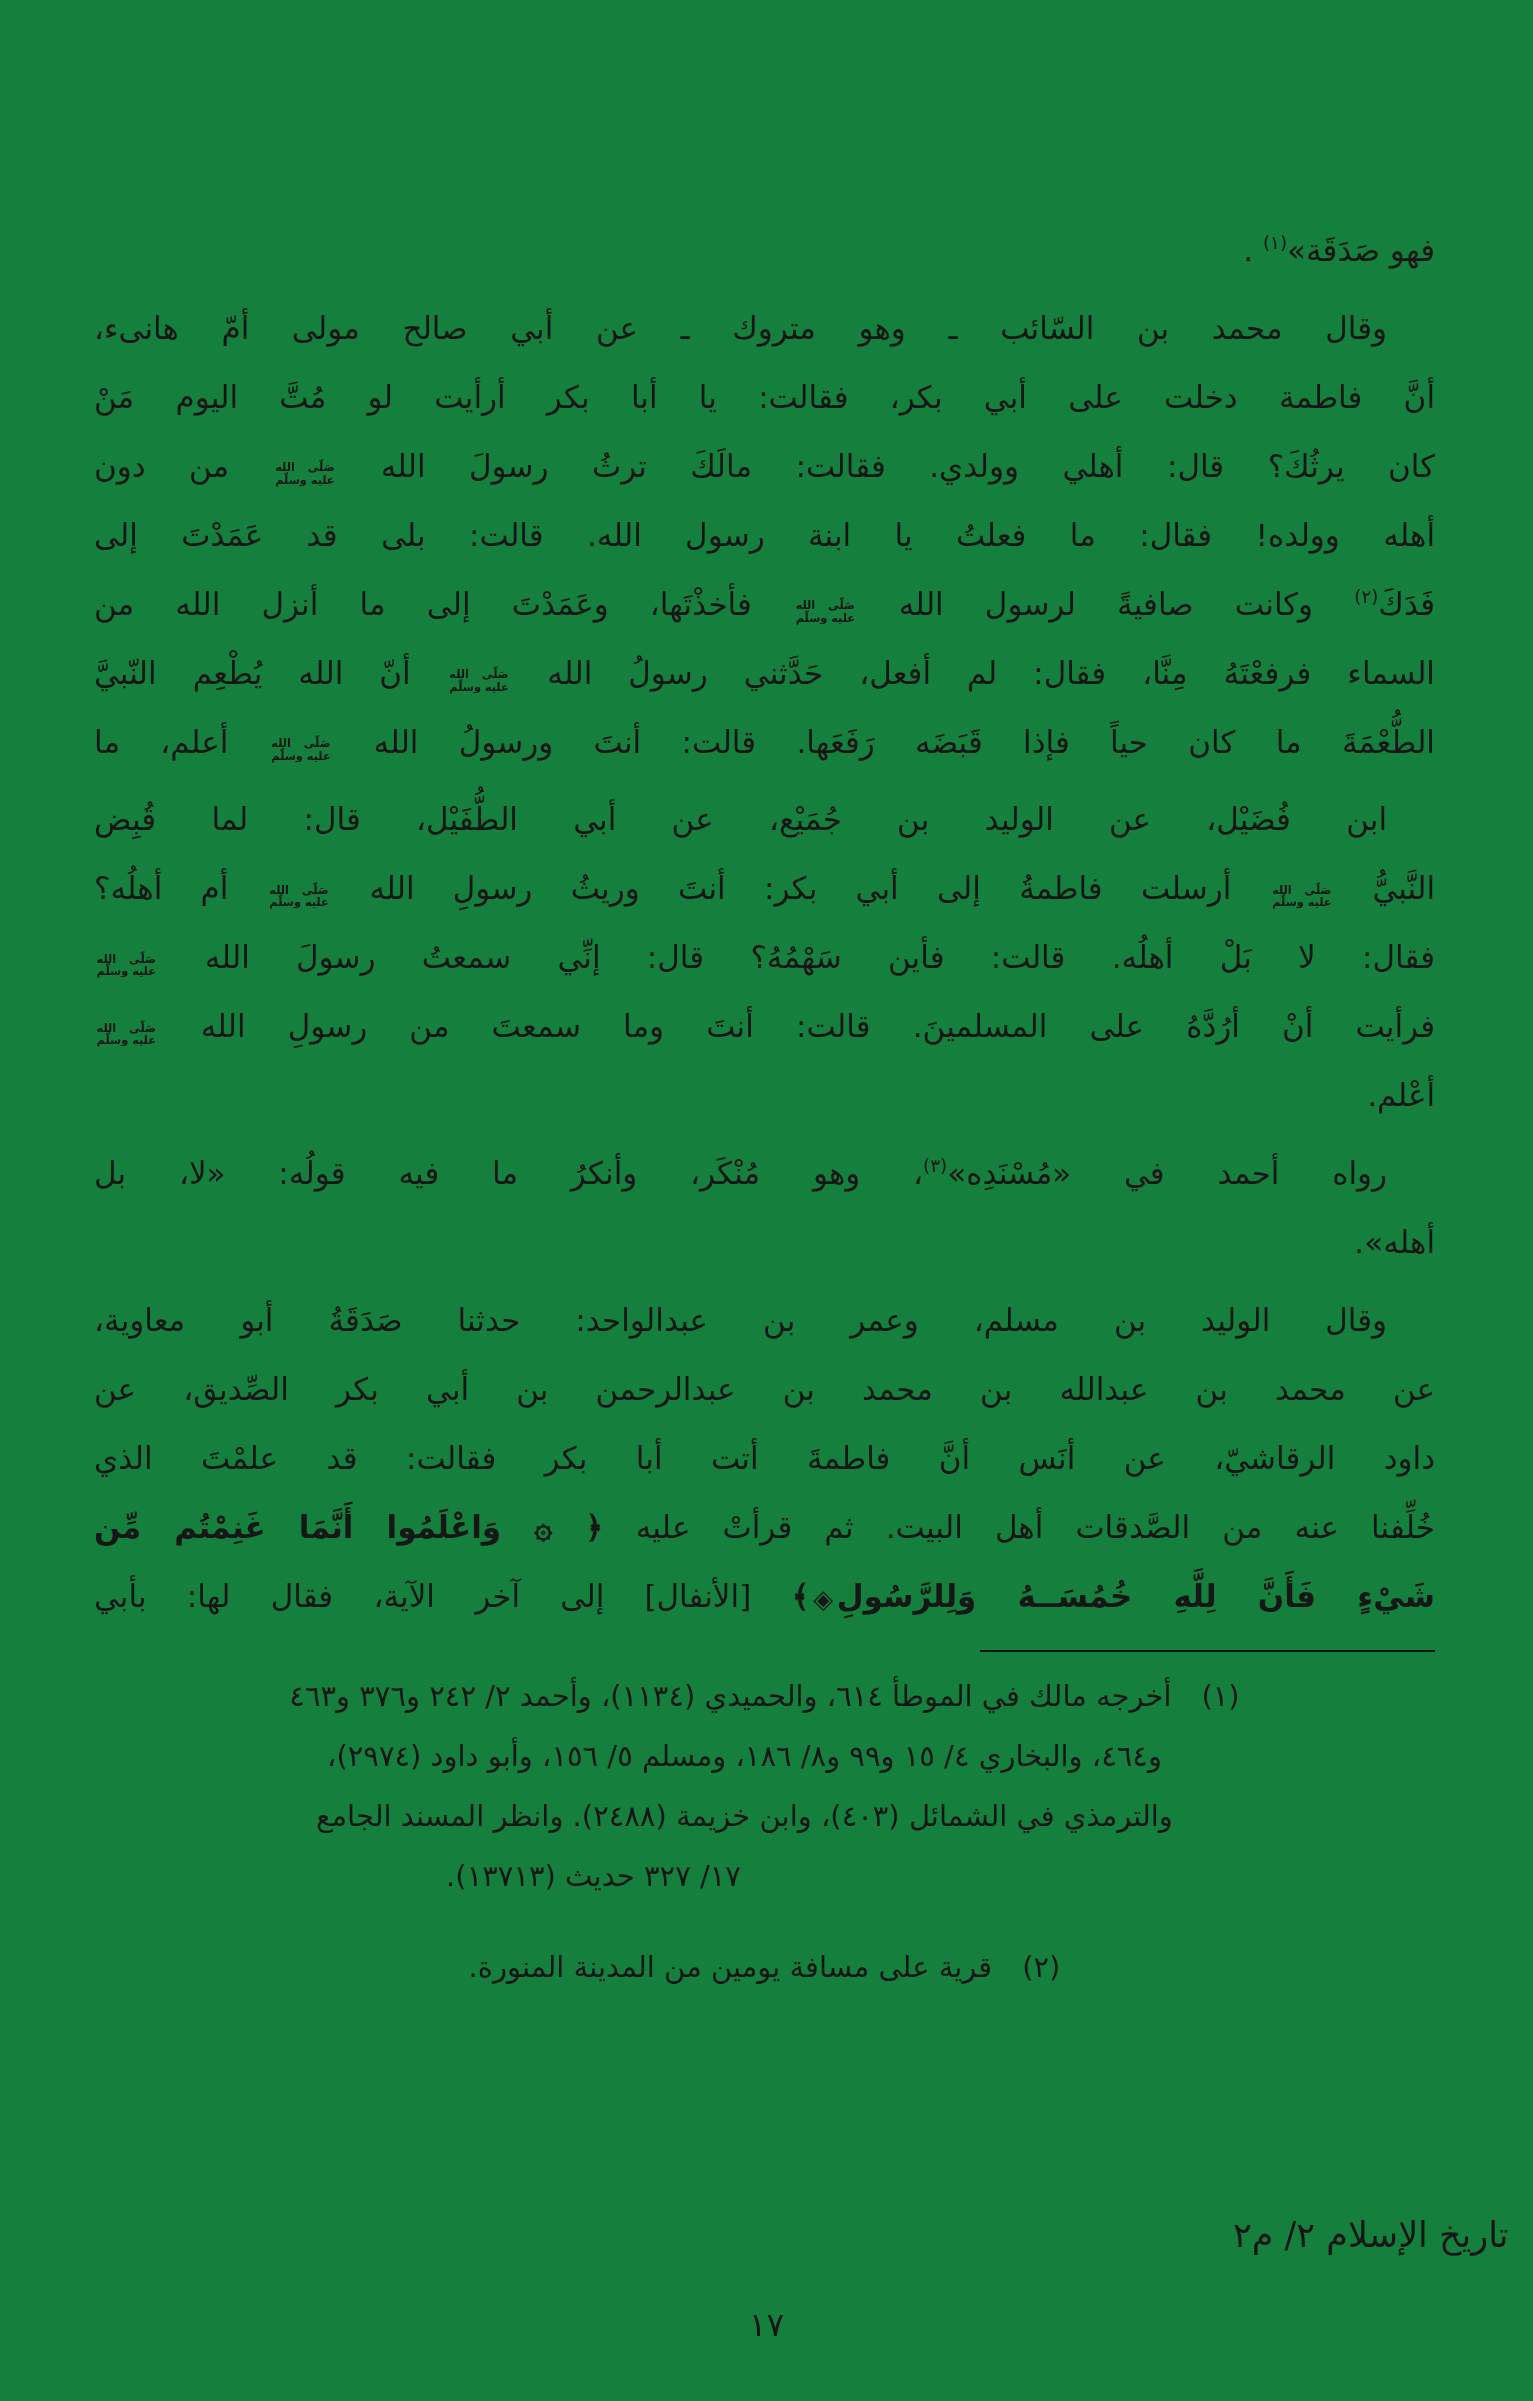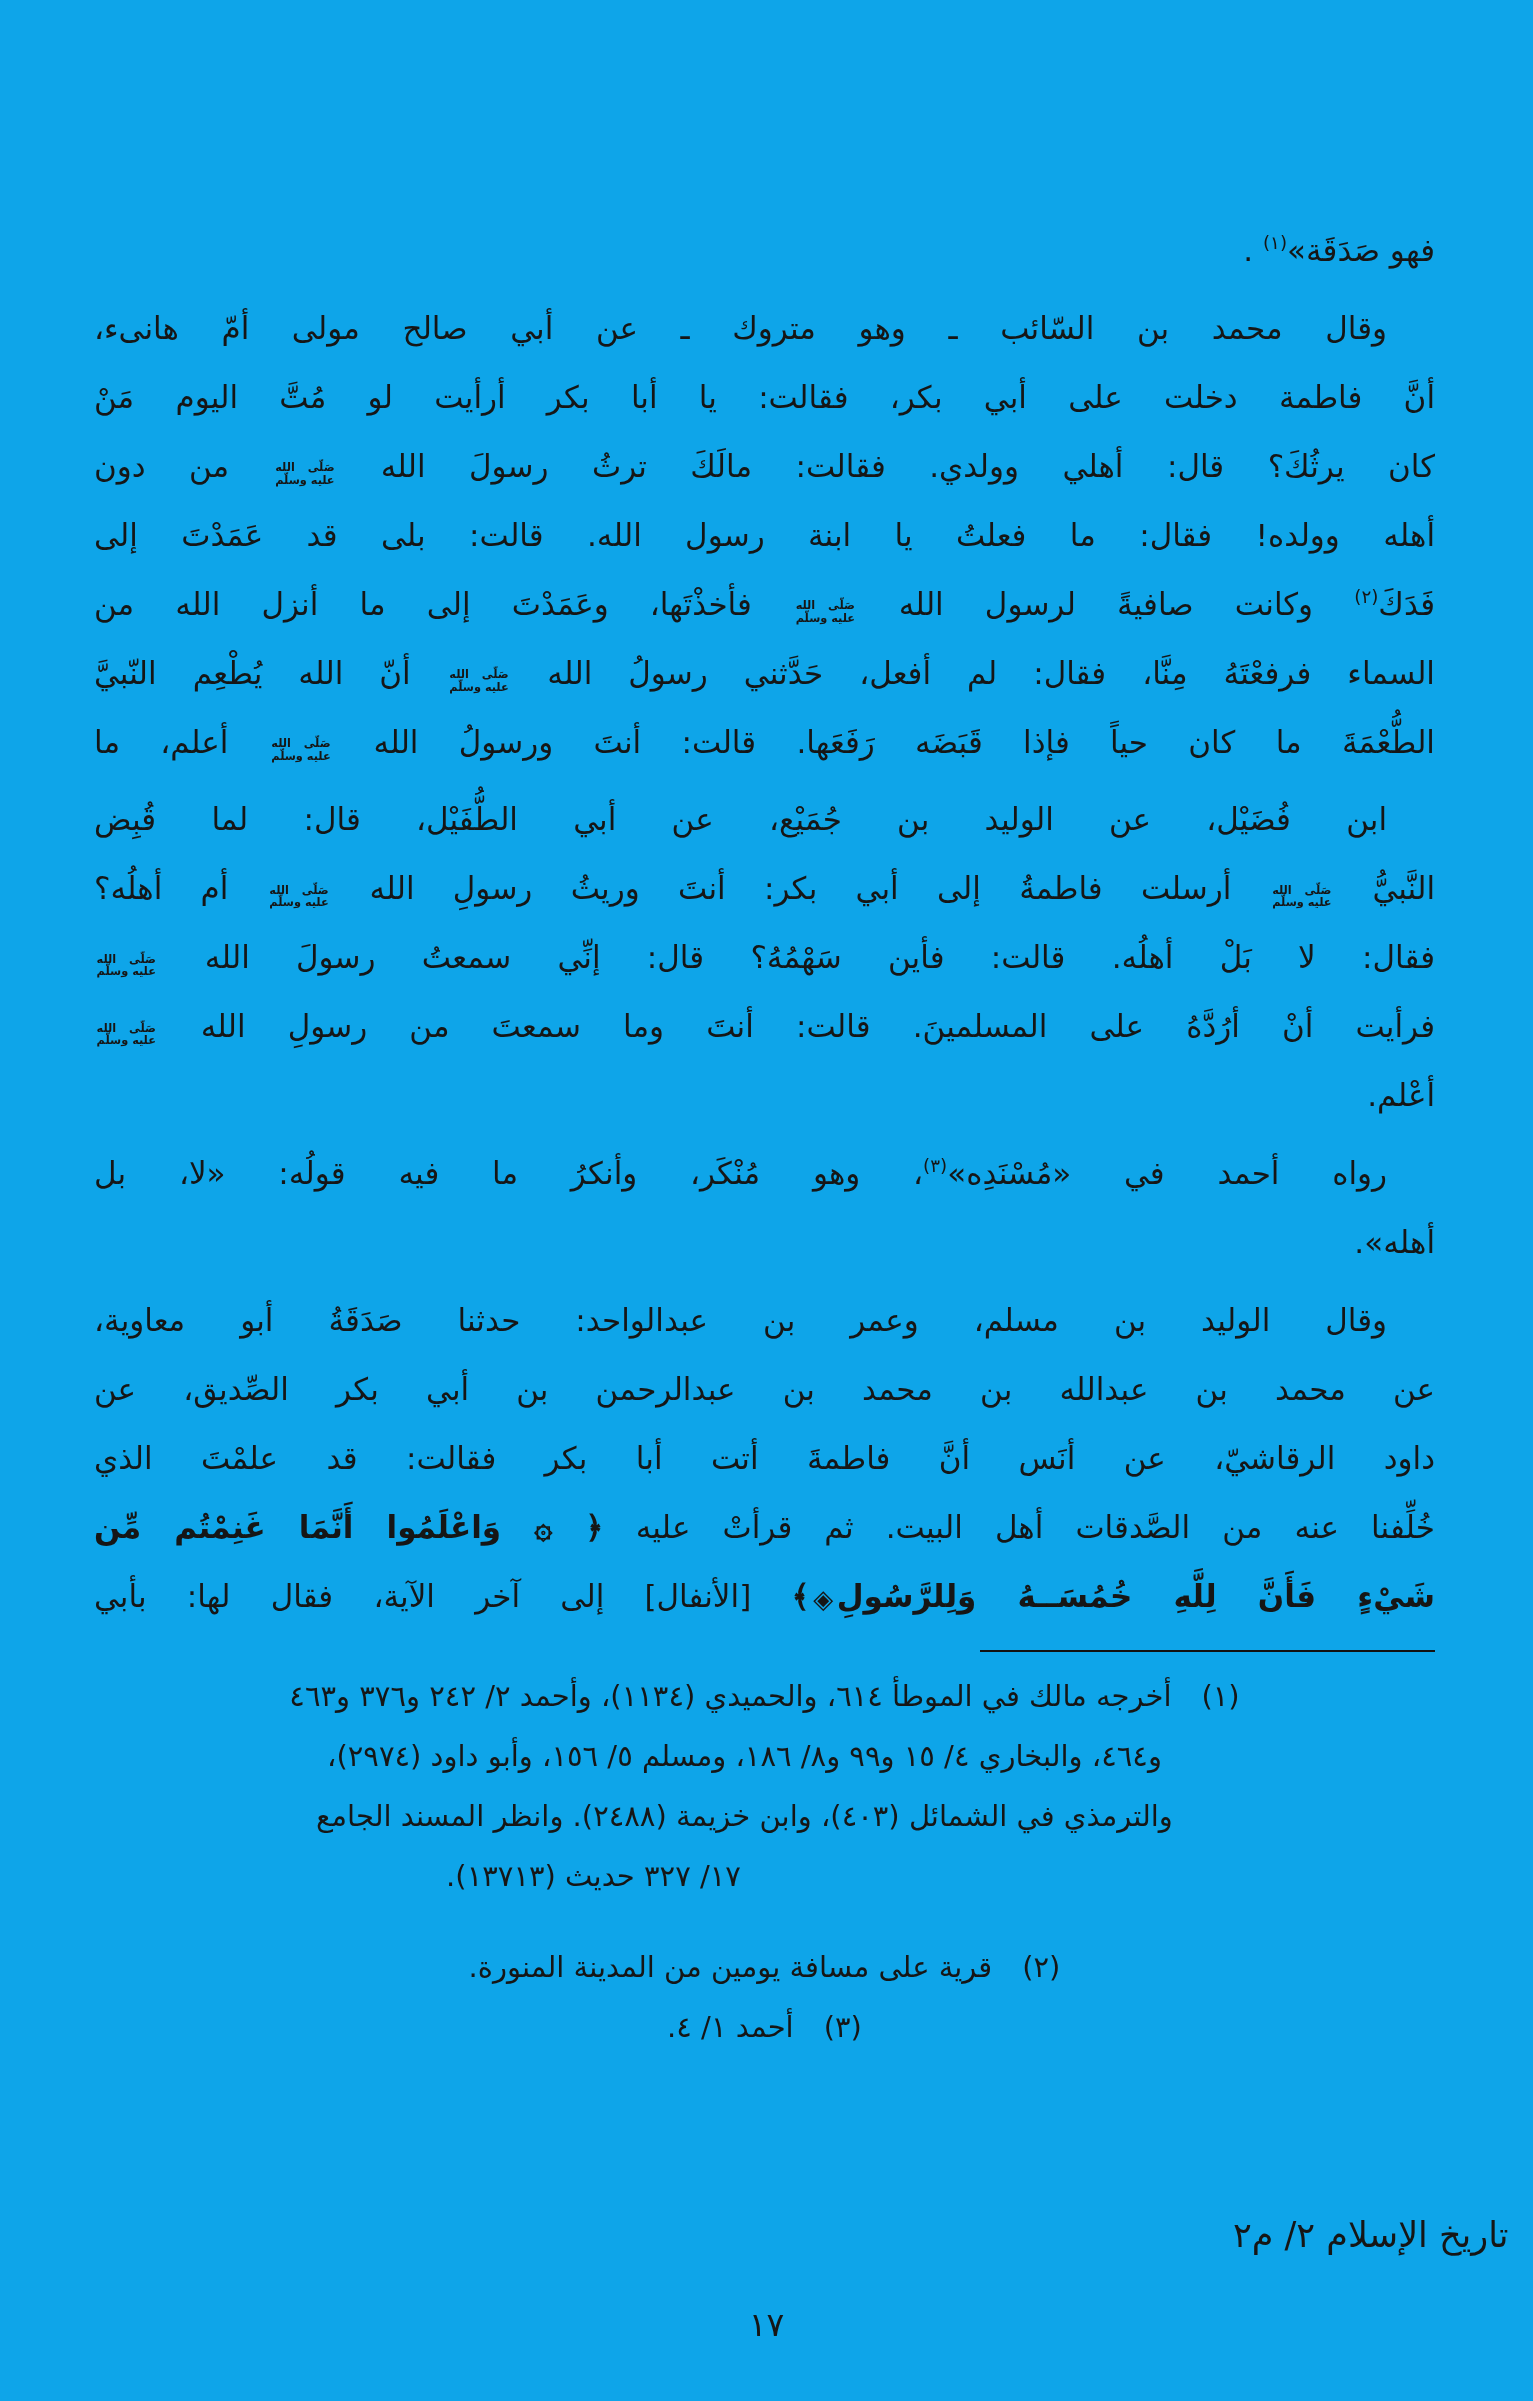--- a/index.html
+++ b/index.html
@@ -1,20 +1,20 @@
 <!DOCTYPE html>
 <html lang="ar" dir="rtl" style="font-size:14px"><head>
 <meta charset="utf-8">
 <style>
   html,body{margin:0;padding:0;background:#e8e8e4;}
   .page{
     position:relative;
     width:1533px;height:2401px;
     margin:0 auto;
-    background:#0ea5e9;
+    background:#15803d;
     color:#161616;
     font-family:"DejaVu Sans",sans-serif;
     direction:rtl;
     overflow:hidden;
   }
   .textcol{position:absolute;top:216px;right:98px;left:94px;}
   .para{margin:0 0 8.7px 0;}
   .ln{
     height:69px;line-height:69px;
     font-size:31px;
@@ -103,23 +103,20 @@
     <div class="footnotes">
       <div>
         <div class="fl"><span class="fnum">(١)</span><span>أخرجه مالك في الموطأ ٦١٤، والحميدي (١١٣٤)، وأحمد ٢/ ٢٤٢ و٣٧٦ و٤٦٣</span></div>
         <div class="fl cont">و٤٦٤، والبخاري ٤/ ١٥ و٩٩ و٨/ ١٨٦، ومسلم ٥/ ١٥٦، وأبو داود (٢٩٧٤)،</div>
         <div class="fl cont">والترمذي في الشمائل (٤٠٣)، وابن خزيمة (٢٤٨٨). وانظر المسند الجامع</div>
         <div class="fl lastline">١٧/ ٣٢٧ حديث (١٣٧١٣).</div>
       </div>
       <div class="fn2">
         <div class="fl"><span class="fnum">(٢)</span><span>قرية على مسافة يومين من المدينة المنورة.</span></div>
       </div>
-      <div>
-        <div class="fl"><span class="fnum">(٣)</span><span>أحمد ١/ ٤.</span></div>
-      </div>
     </div>
 
   </div>
 
   <div class="footer-ref">تاريخ الإسلام ٢/ م٢</div>
 
   <div class="pagenum">١٧</div>
 
 </div>
 

